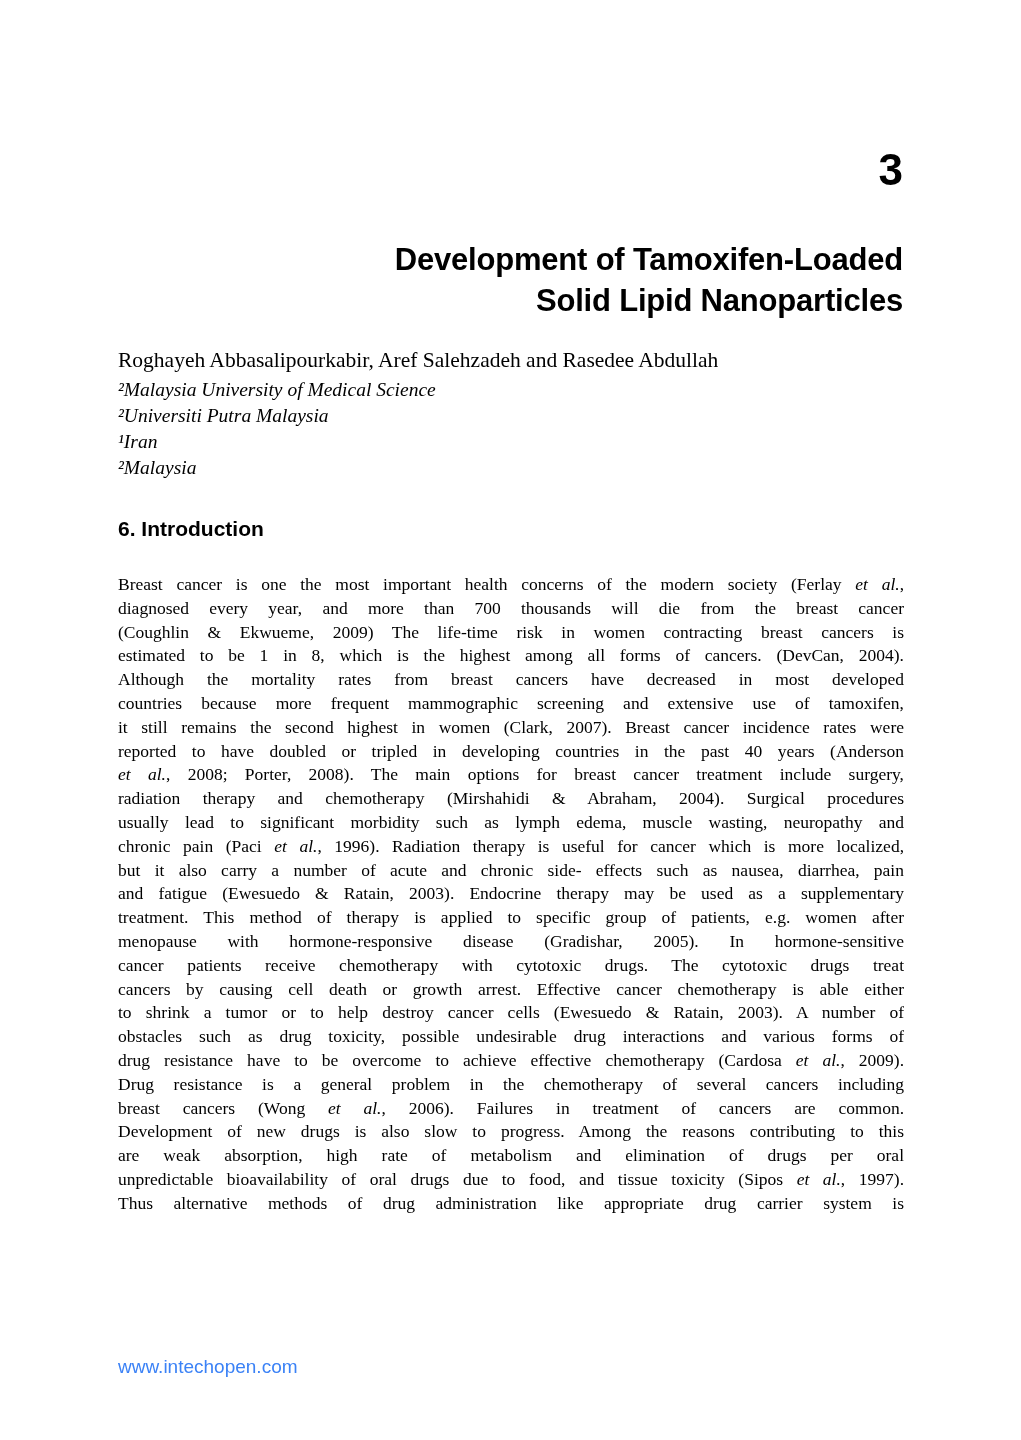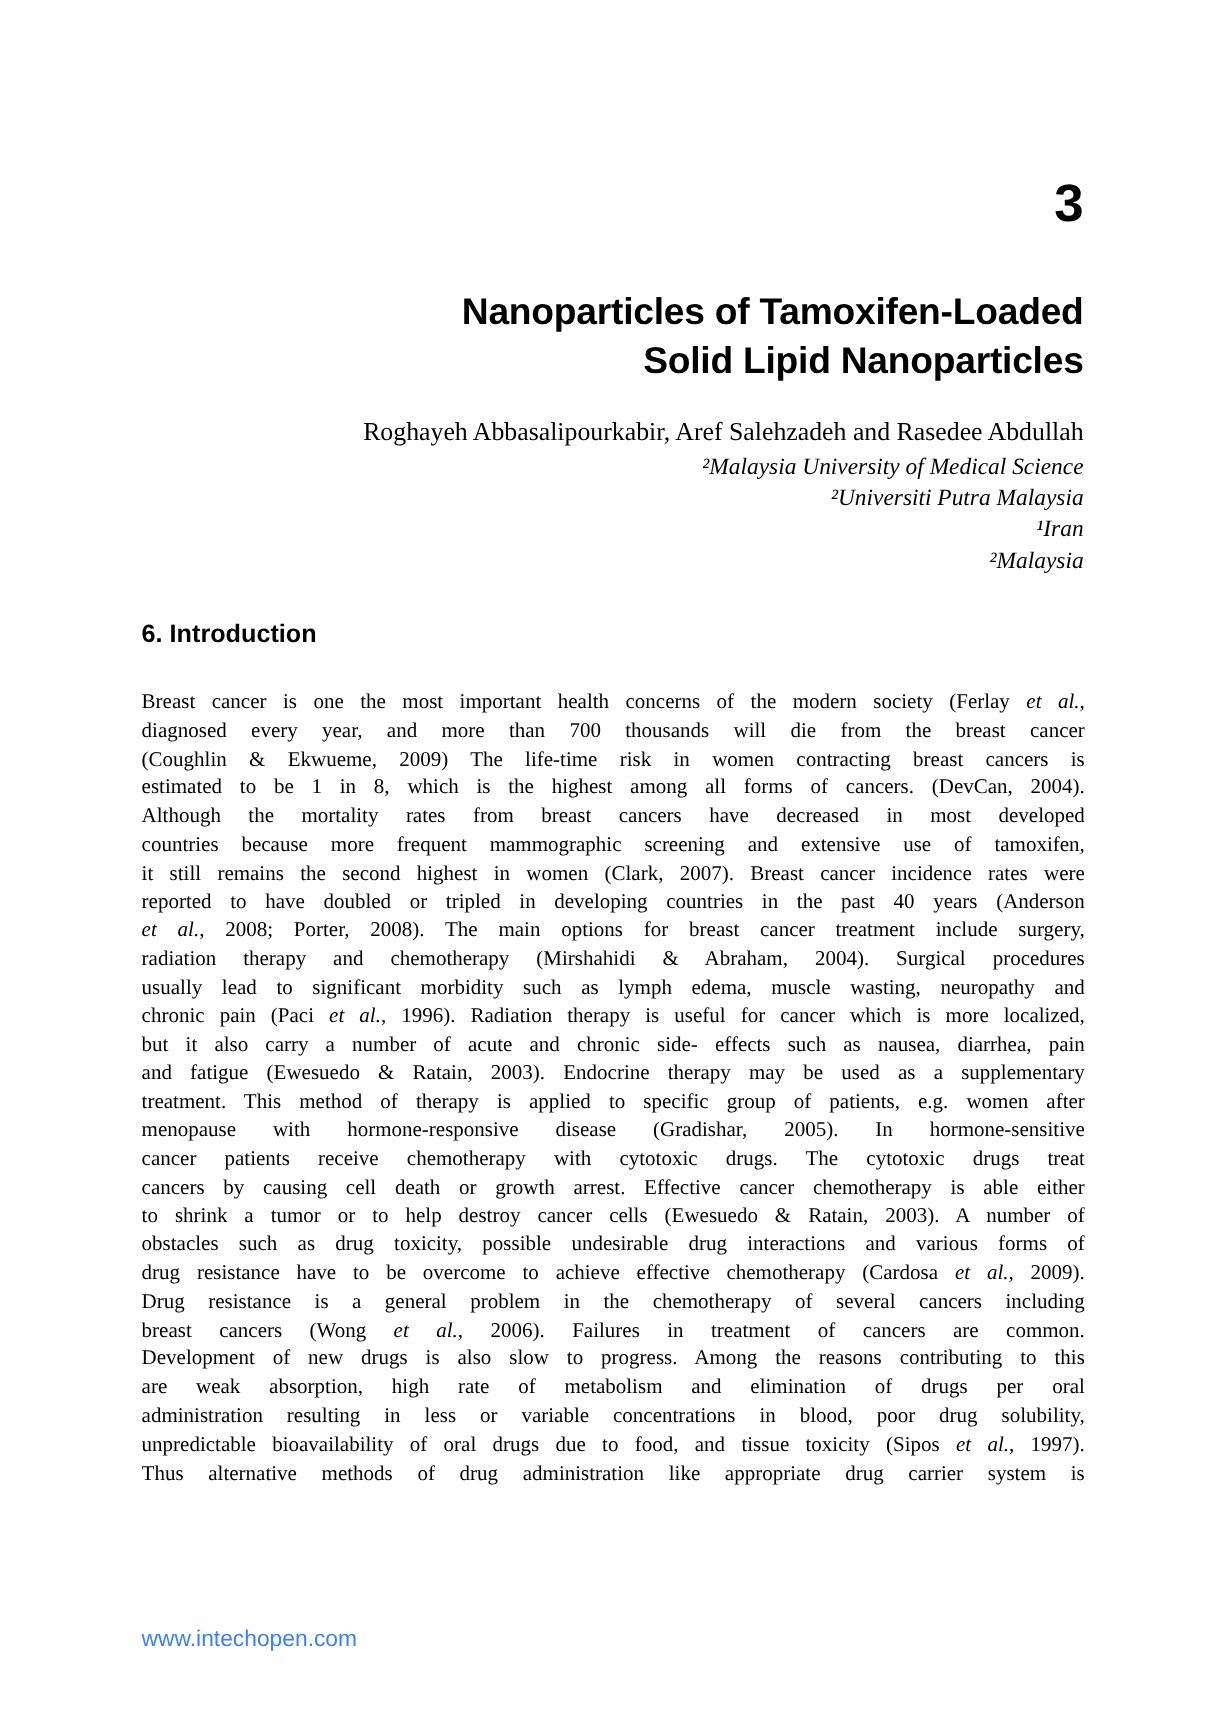--- a/index.html
+++ b/index.html
@@ -36,21 +36,21 @@
     font-weight: bold;
     font-size: 31px;
     line-height: 41px;
     letter-spacing: -0.2px;
   }
   .byline-block {
     position: absolute;
     top: 347px;
     right: 118px;
     left: 118px;
-    text-align: right;
+    text-align: left;
   }
   .authors-line {
     font-size: 21.5px;
     line-height: 27px;
     margin-bottom: 3px;
   }
   .affiliation-line {
     font-style: italic;
     font-size: 19.5px;
     line-height: 26px;
@@ -93,21 +93,21 @@
   }
 </style>
 </head>
 <body>
 
 <div class="page">
 
   <div class="chapter-number">3</div>
 
   <div class="title-block">
-    <div>Nanoparticles of Tamoxifen-Loaded</div>
+    <div>Development of Tamoxifen-Loaded</div>
     <div>Solid Lipid Nanoparticles</div>
   </div>
 
   <div class="byline-block">
     <div class="authors-line">Roghayeh Abbasalipourkabir, Aref Salehzadeh and Rasedee Abdullah</div>
     <div class="affiliation-line">²Malaysia University of Medical Science</div>
     <div class="affiliation-line">²Universiti Putra Malaysia</div>
     <div class="affiliation-line">¹Iran</div>
     <div class="affiliation-line">²Malaysia</div>
   </div>
@@ -133,20 +133,19 @@
       <div class="body-line"><span>menopause with hormone-responsive disease (Gradishar, 2005). In hormone-sensitive</span></div>
       <div class="body-line"><span>cancer patients receive chemotherapy with cytotoxic drugs. The cytotoxic drugs treat</span></div>
       <div class="body-line"><span>cancers by causing cell death or growth arrest. Effective cancer chemotherapy is able either</span></div>
       <div class="body-line"><span>to shrink a tumor or to help destroy cancer cells (Ewesuedo &amp; Ratain, 2003). A number of</span></div>
       <div class="body-line"><span>obstacles such as drug toxicity, possible undesirable drug interactions and various forms of</span></div>
       <div class="body-line"><span>drug resistance have to be overcome to achieve effective chemotherapy (Cardosa </span><i>et al.</i><span>, 2009).</span></div>
       <div class="body-line"><span>Drug resistance is a general problem in the chemotherapy of several cancers including</span></div>
       <div class="body-line"><span>breast cancers (Wong </span><i>et al.</i><span>, 2006). Failures in treatment of cancers are common.</span></div>
       <div class="body-line"><span>Development of new drugs is also slow to progress. Among the reasons contributing to this</span></div>
       <div class="body-line"><span>are weak absorption, high rate of metabolism and elimination of drugs per oral</span></div>
-      <div class="body-line"><span>administration resulting in less or variable concentrations in blood, poor drug solubility,</span></div>
       <div class="body-line"><span>unpredictable bioavailability of oral drugs due to food, and tissue toxicity (Sipos </span><i>et al.</i><span>, 1997).</span></div>
       <div class="body-line"><span>Thus alternative methods of drug administration like appropriate drug carrier system is</span></div>
     </div>
 
   <a class="footer-url">www.intechopen.com</a>
 
 </div>
 
 </body></html>

